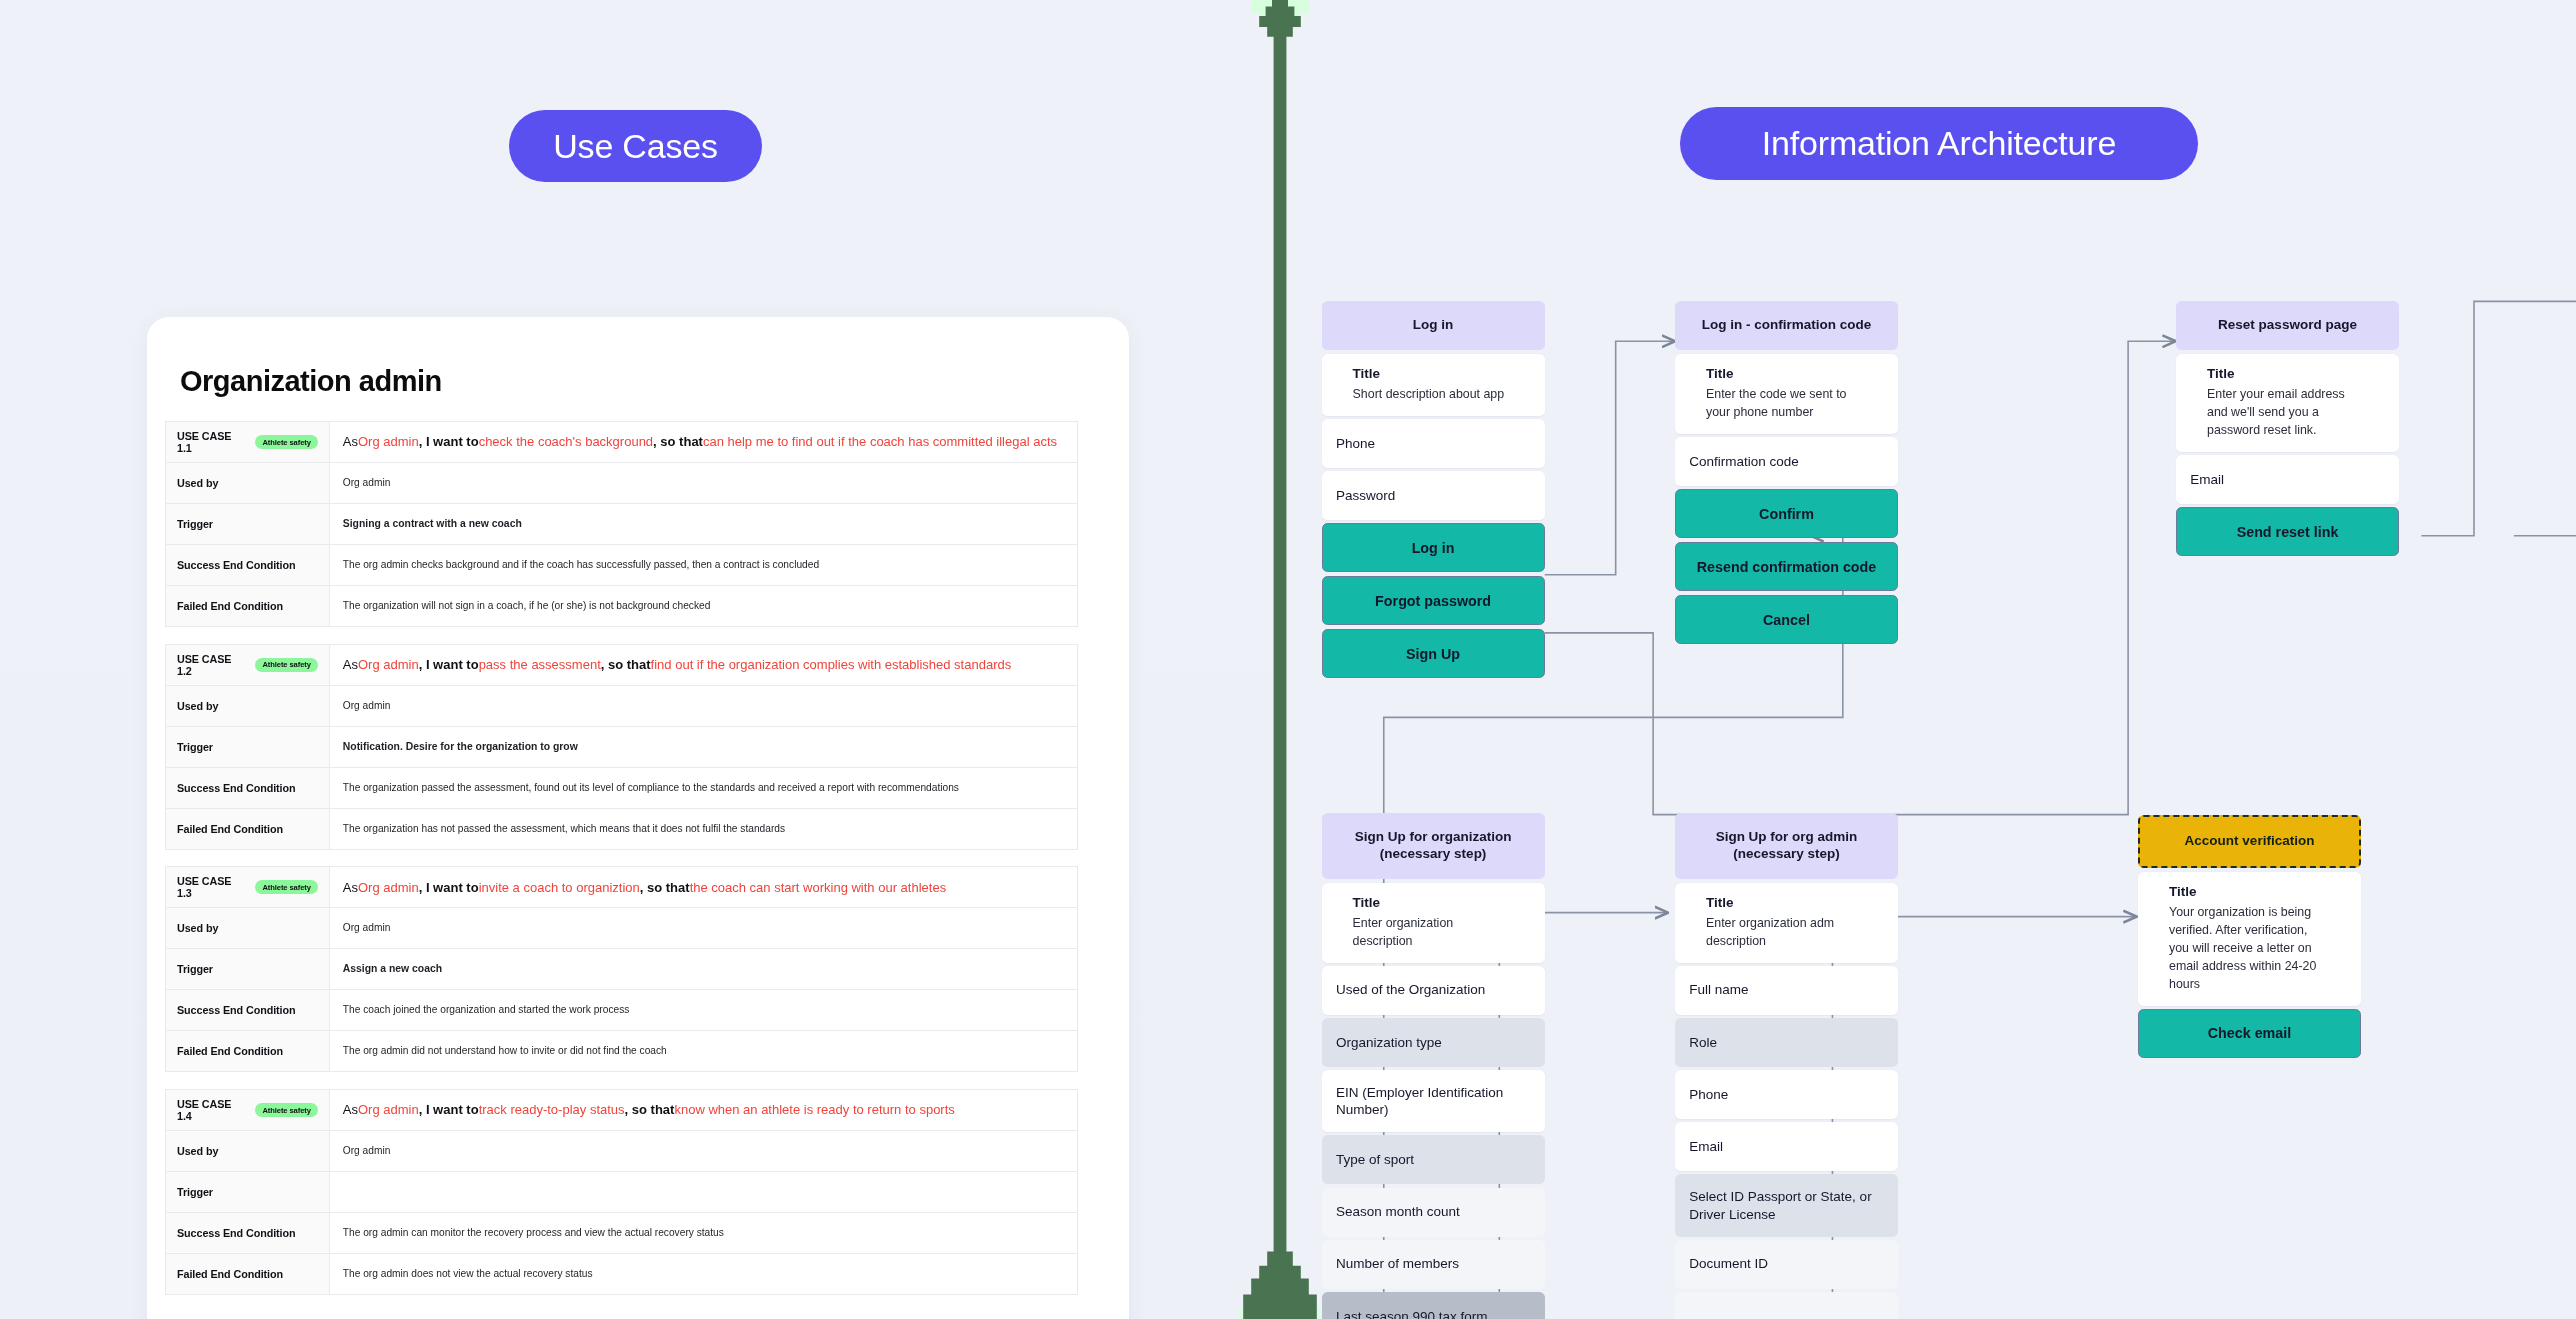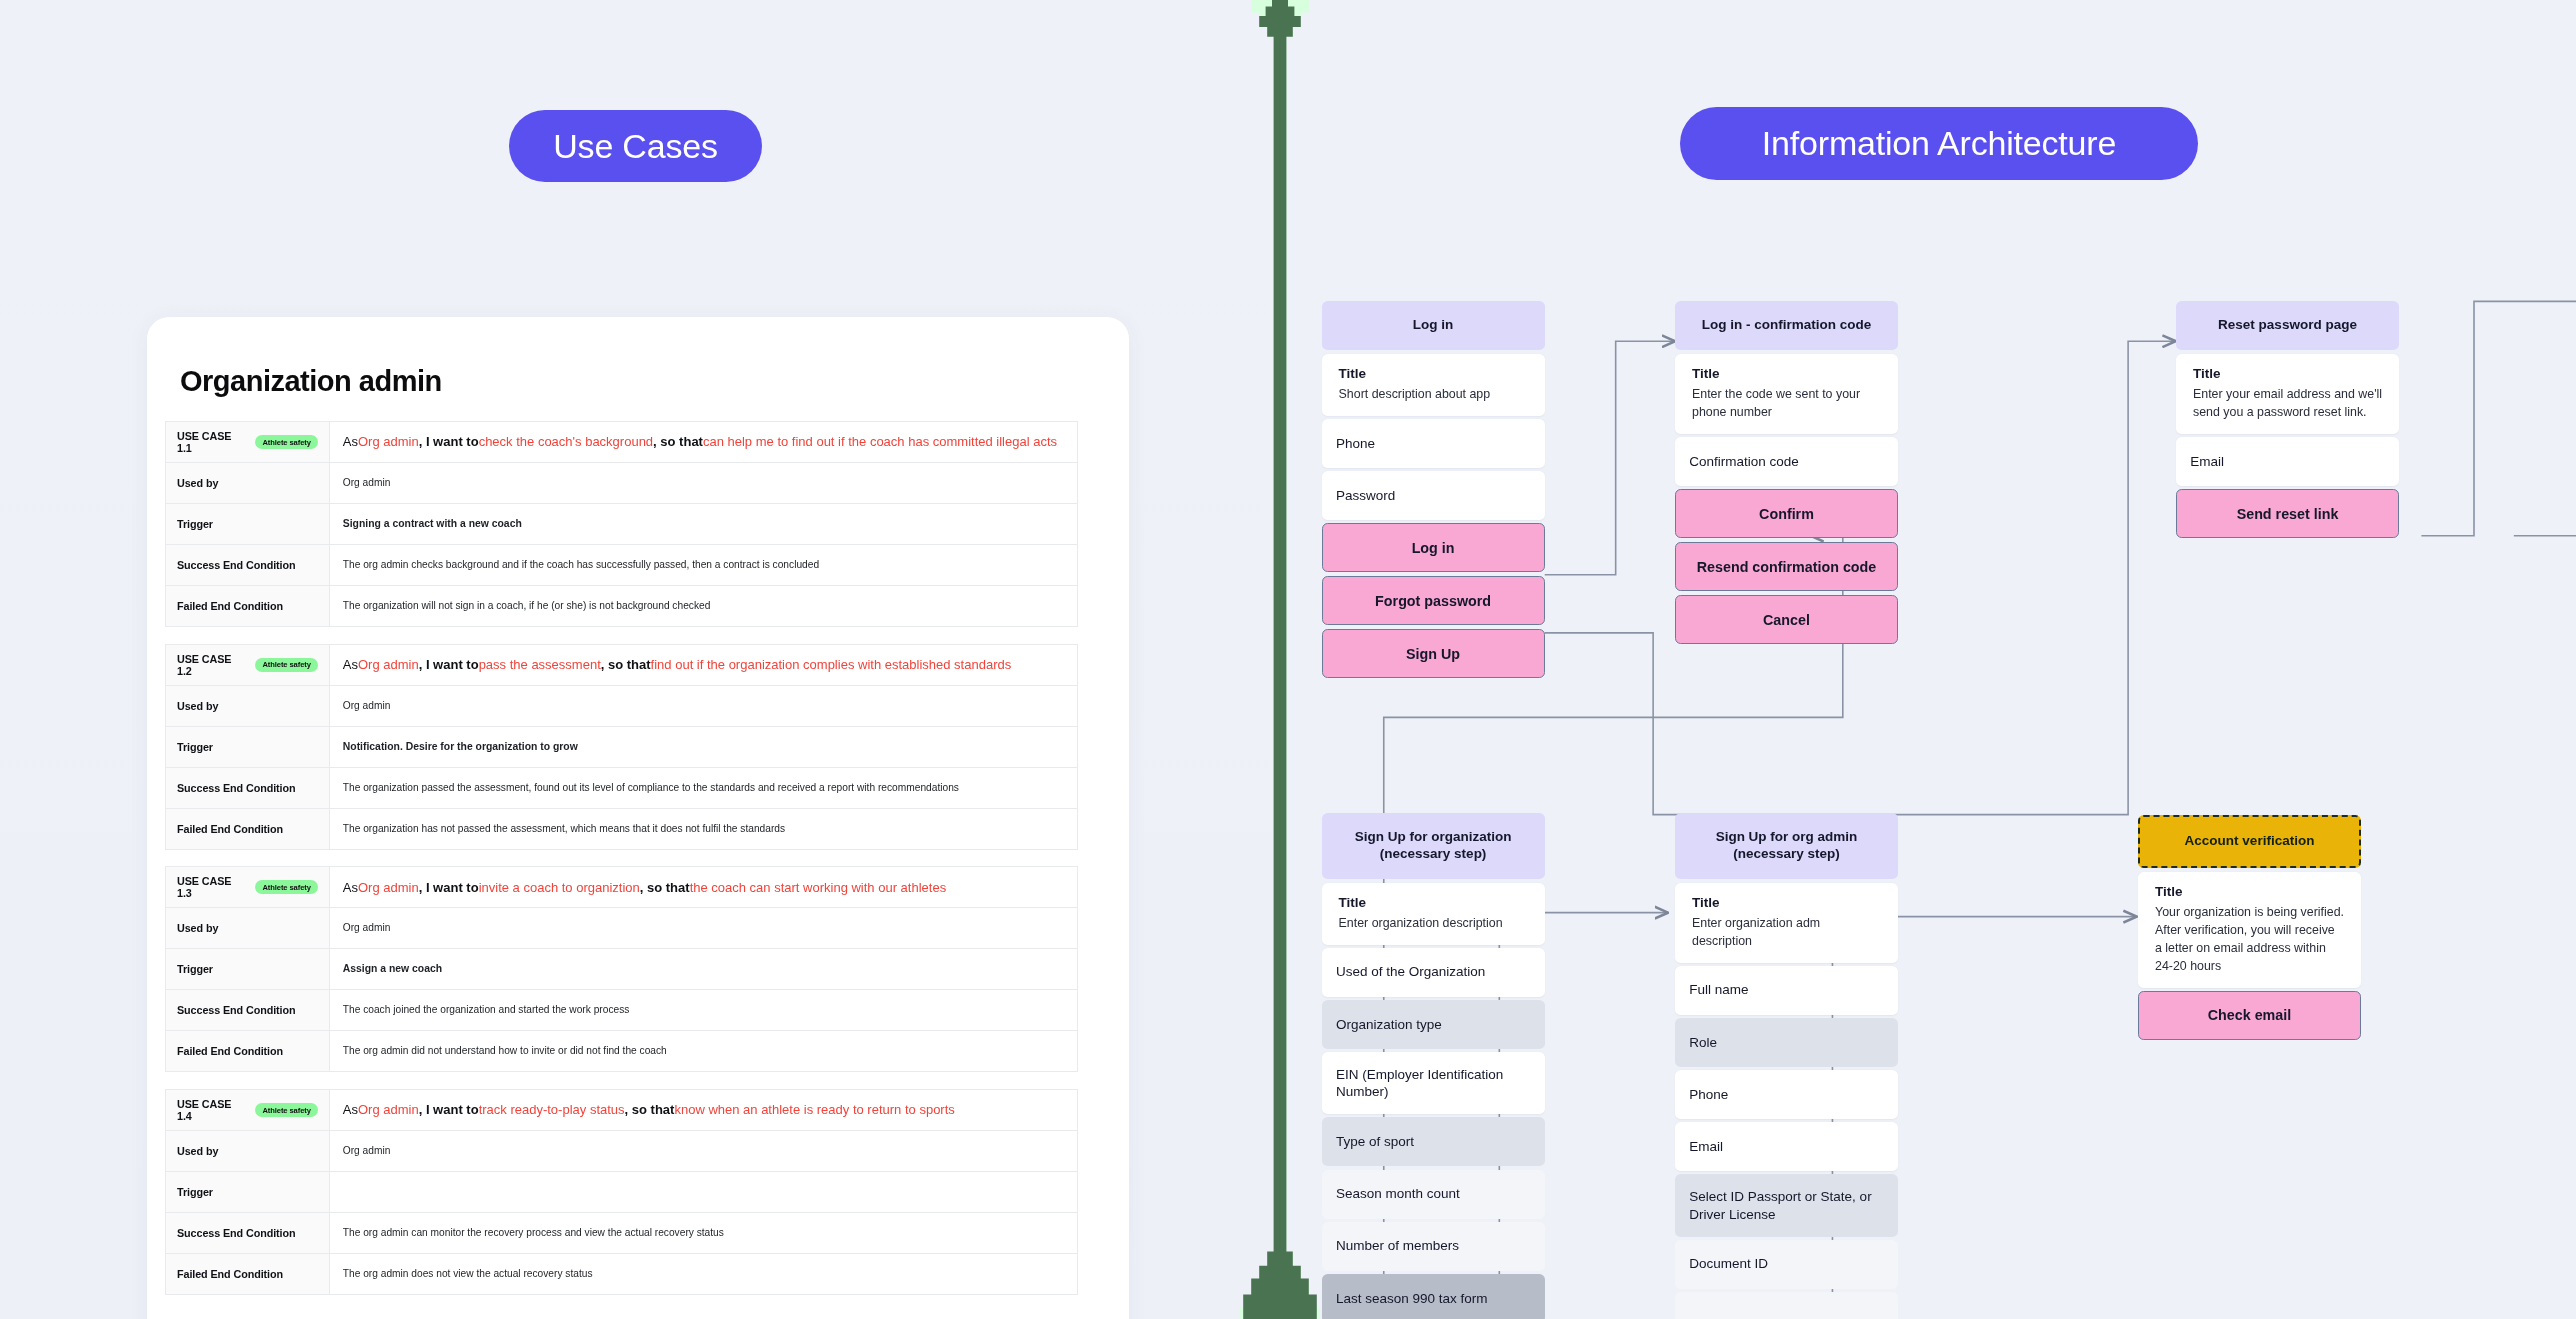--- a/index.html
+++ b/index.html
@@ -97,25 +97,25 @@
   .node .d { font-size: 12.4px; color: #2a2d3c; line-height: 1.45; }
   .node.field {
     min-height: 49px; display: flex; align-items: center;
     font-size: 13.5px; color: #15172b; line-height: 1.3;
   }
   .node.field.gray  { background: #dde1ea; box-shadow: none; }
   .node.field.gray2 { background: #f3f5f9; box-shadow: none; }
   .node.field.gray3 { background: #b7bcc9; box-shadow: none; }
   .node.btn {
     min-height: 49px; display: flex; align-items: center; justify-content: center;
-    background: #f9a8d4; border: 1.1px solid #6b7a99; border-radius: 5.6px;
+    background: #14b8a6; border: 1.1px solid #6b7a99; border-radius: 5.6px;
     font-size: 14.3px; font-weight: 700; color: #15172b; box-shadow: none;
     margin-bottom: 4px;
   }
-  .node.titlebox { padding: 12px 17px; }
+  .node.titlebox { padding: 12px 31px; }
 </style>
 </head>
 <body>
 
 <div class="stage">
 
   <div class="left-wash"></div>
 
   <svg class="ribbon" viewBox="0 0 100 1656" preserveAspectRatio="none">
     <path d="M14,0 L86,0 L86,16 L76,16 L76,30 L66,30 L66,46 L58,46 L58,1570 L66,1570 L66,1590 L76,1590 L76,1610 L86,1610 L86,1640 L100,1640 L100,1656 L0,1656 L0,1640 L14,1640 L14,1610 L24,1610 L24,1590 L34,1590 L34,1570 L42,1570 L42,46 L34,46 L34,30 L24,30 L24,16 L14,16 Z" fill="#d8ffdd"></path>

